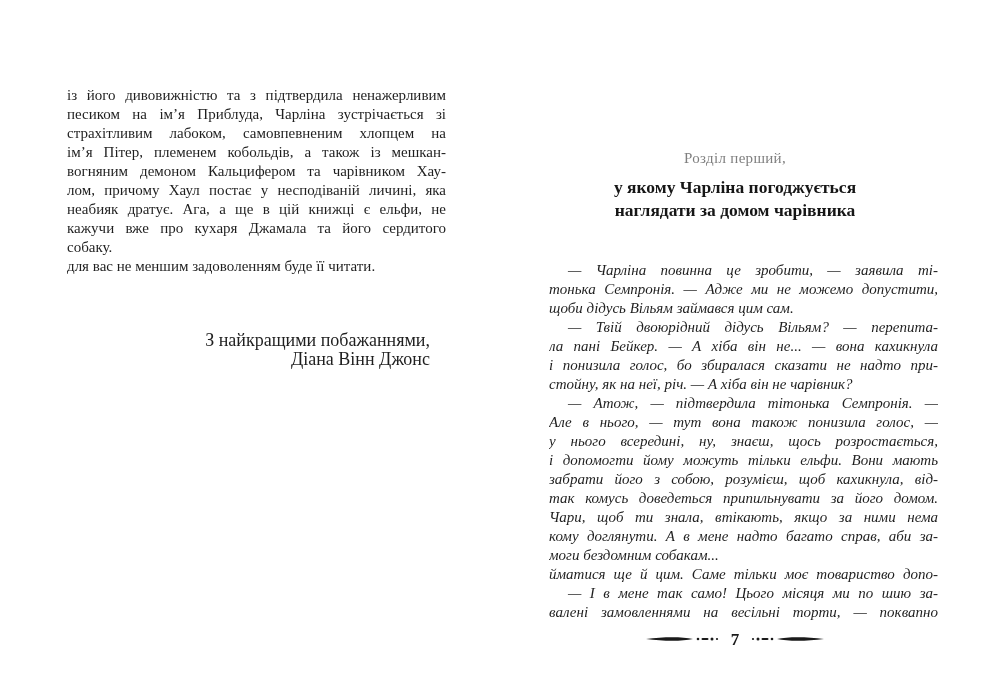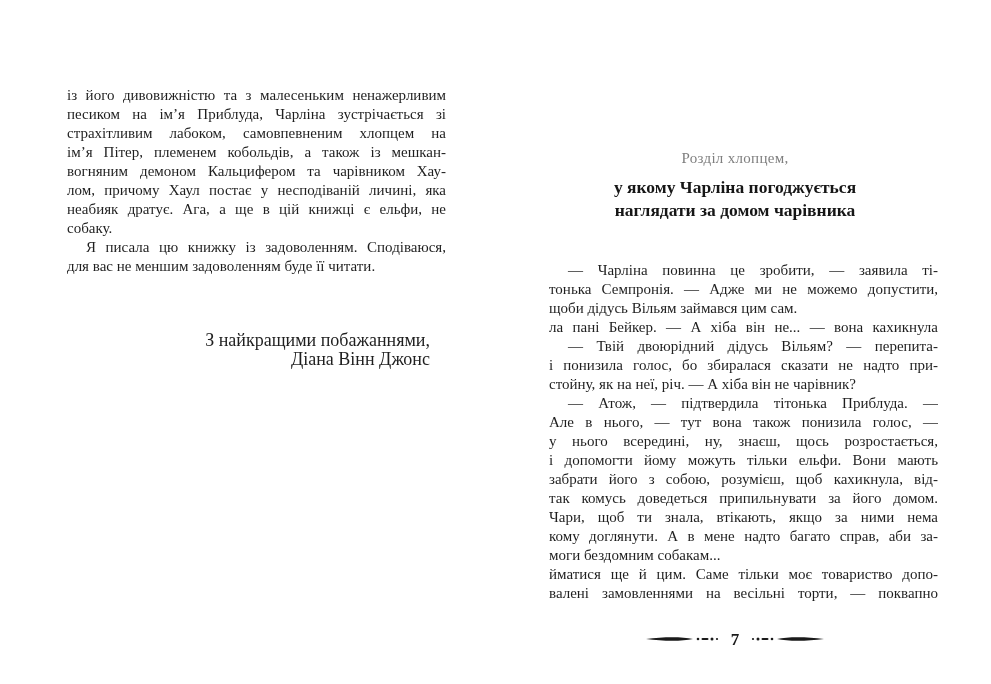--- a/index.html
+++ b/index.html
@@ -37,21 +37,21 @@
   
   .chapter-head{position:absolute;left:549px;top:150px;width:372px;}
   .chapter-label{
     text-align:center;font-size:15px;color:#7f7f7f;
     letter-spacing:.3px;margin:0 0 9px 0;
   }
   .chapter-title{
     text-align:center;font-weight:bold;font-size:17.5px;line-height:22.5px;
     color:#161616;margin:0;
   }
-  .right-col{left:549px;top:261px;width:389px;}
+  .right-col{left:549px;top:261px;width:389px;font-style:italic;}
 
   
   .footer{
     position:absolute;left:549px;top:627px;width:372px;height:24px;
     display:flex;justify-content:center;align-items:center;gap:10px;
   }
   .flourish{display:block;}
   .flourish path,.flourish circle,.flourish rect{fill:#1a1a1a;}
   .flourish.mirror{transform:scaleX(-1);}
   .page-number{
@@ -59,64 +59,65 @@
     padding:0 1px;
   }
 </style>
 </head>
 <body>
 
 <div class="page-spread">
 
   <div class="textcol left-col">
 
-  <div class="jline">із його дивовижністю та з малесеньким ненажерливим</div>
+  <div class="jline">із його дивовижністю та з підтвердила ненажерливим</div>
       <div class="jline">песиком на ім’я Приблуда, Чарліна зустрічається зі</div>
       <div class="jline">страхітливим лабоком, самовпевненим хлопцем на</div>
       <div class="jline">ім’я Пітер, племенем кобольдів, а також із мешкан-</div>
       <div class="jline">вогняним демоном Кальцифером та чарівником Хау-</div>
       <div class="jline">лом, причому Хаул постає у несподіваній личині, яка</div>
       <div class="jline">неабияк дратує. Ага, а ще в цій книжці є ельфи, не</div>
+      <div class="jline">кажучи вже про кухаря Джамала та його сердитого</div>
       <div class="jline last">собаку.</div>
-      <div class="jline ind">Я писала цю книжку із задоволенням. Сподіваюся,</div>
       <div class="jline last">для вас не меншим задоволенням буде її читати.</div>
     </div>
 
   <div class="signature">
     <div>З найкращими побажаннями,</div>
     <div>Діана Вінн Джонс</div>
   </div>
 
   <div class="chapter-head">
-    <div class="chapter-label">Розділ хлопцем,</div>
+    <div class="chapter-label">Розділ перший,</div>
     <div class="chapter-title">
       <div>у якому Чарліна погоджується</div>
       <div>наглядати за домом чарівника</div>
     </div>
   </div>
 
   <div class="textcol right-col">
 
   <div class="jline ind">— Чарліна повинна це зробити, — заявила ті-</div>
       <div class="jline">тонька Семпронія. — Адже ми не можемо допустити,</div>
       <div class="jline last">щоби дідусь Вільям займався цим сам.</div>
+      <div class="jline ind">— Твій двоюрідний дідусь Вільям? — перепита-</div>
       <div class="jline">ла пані Бейкер. — А хіба він не... — вона кахикнула</div>
-      <div class="jline ind">— Твій двоюрідний дідусь Вільям? — перепита-</div>
       <div class="jline">і понизила голос, бо збиралася сказати не надто при-</div>
       <div class="jline last">стойну, як на неї, річ. — А хіба він не чарівник?</div>
-      <div class="jline ind">— Атож, — підтвердила тітонька Приблуда. —</div>
+      <div class="jline ind">— Атож, — підтвердила тітонька Семпронія. —</div>
       <div class="jline">Але в нього, — тут вона також понизила голос, —</div>
       <div class="jline">у нього всередині, ну, знаєш, щось розростається,</div>
       <div class="jline">і допомогти йому можуть тільки ельфи. Вони мають</div>
       <div class="jline">забрати його з собою, розумієш, щоб кахикнула, від-</div>
       <div class="jline">так комусь доведеться припильнувати за його домом.</div>
       <div class="jline">Чари, щоб ти знала, втікають, якщо за ними нема</div>
       <div class="jline">кому доглянути. А в мене надто багато справ, аби за-</div>
       <div class="jline last">моги бездомним собакам...</div>
       <div class="jline">йматися ще й цим. Саме тільки моє товариство допо-</div>
+      <div class="jline ind">— І в мене так само! Цього місяця ми по шию за-</div>
       <div class="jline">валені замовленнями на весільні торти, — поквапно</div>
     </div>
 
   <div class="footer">
     <svg class="flourish" width="74" height="10" viewBox="0 0 74 10">
       <path d="M0 5 C 18 2.6, 36 2.6, 47 5 C 36 7.4, 18 7.4, 0 5 Z"></path>
       <circle cx="52" cy="5" r="1.3"></circle>
       <rect x="55.5" y="3.9" width="7" height="2.2" rx="1.1"></rect>
       <circle cx="66" cy="5" r="1.5"></circle>
       <circle cx="71" cy="5" r="1.1"></circle>

